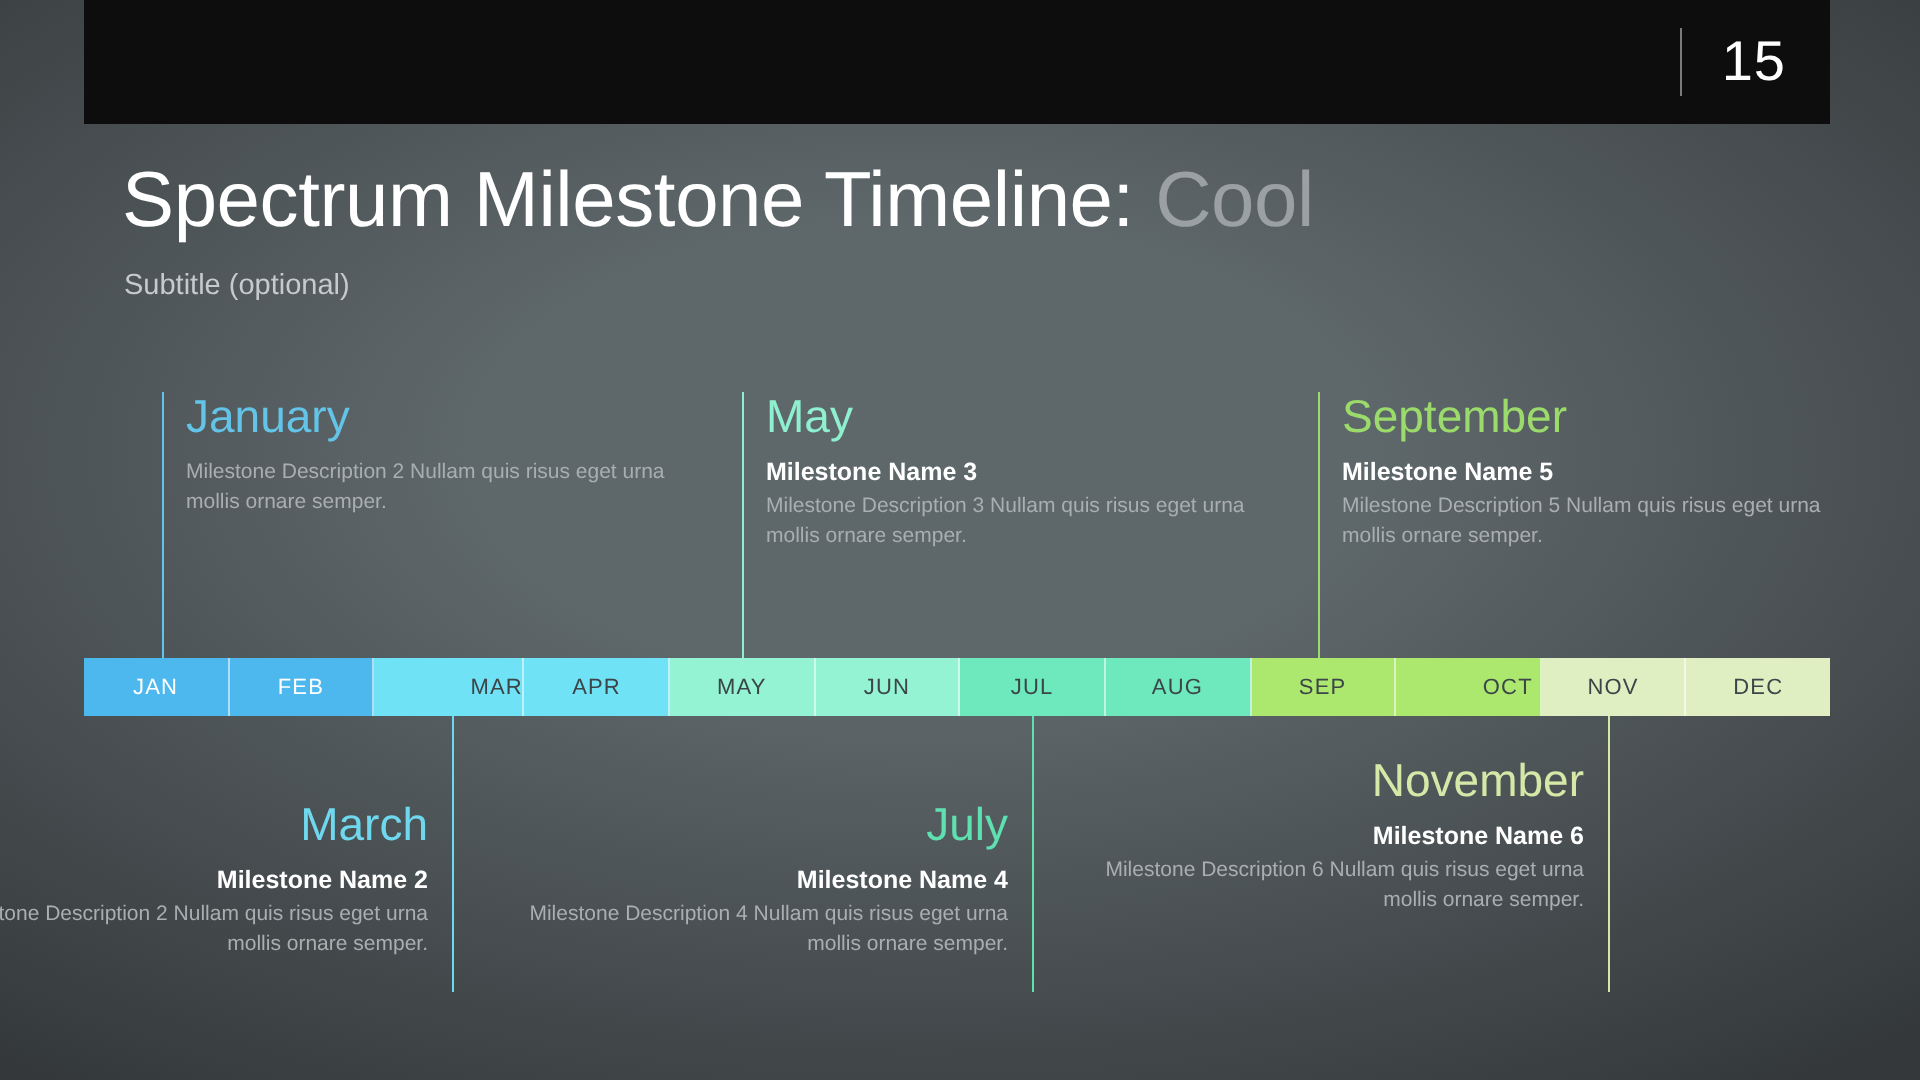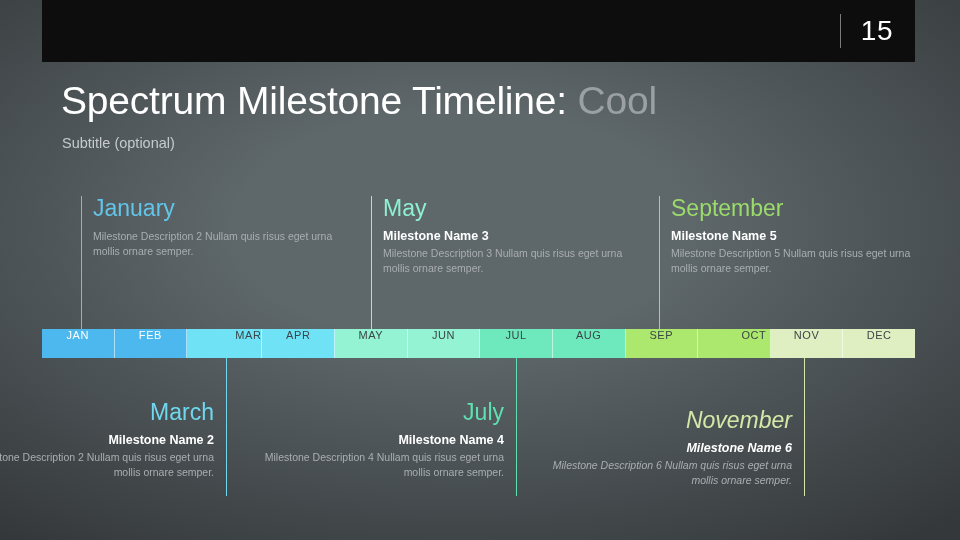--- a/index.html
+++ b/index.html
@@ -38,21 +38,21 @@
   .subtitle{
     position:absolute; left:62px; top:135px;
     font-size:14.5px; color:#c6cace; font-weight:400;
   }
   
   .bar{
     position:absolute; left:42px; top:329px; width:873px; height:29px;
     display:flex;
   }
   .cell{
-    flex:1 1 0; display:flex; justify-content:center;
+    flex:1 1 0; display:flex; align-items:center; justify-content:center;
     font-size:11px; letter-spacing:.6px; font-weight:400;
     border-right:1px solid rgba(255,255,255,.55);
   }
   .cell:last-child{ border-right:none; }
   
   .conn{ position:absolute; width:1px; }
   
   .ms{ position:absolute; width:240px; }
   .ms .month{
     font-size:23px; font-weight:400; line-height:1.12;
@@ -155,20 +155,20 @@
       <div class="ms right" style="left: -26px; top: 400px;">
         <div class="month" style="color:#6fd8ee">March</div>
         <div class="mname">Milestone Name 2</div>
         <div class="mdesc">Milestone Description 2 Nullam quis risus eget urna mollis ornare semper.</div>
       </div>
       <div class="ms right" style="left: 264px; top: 400px;">
         <div class="month" style="color:#5fe0b0">July</div>
         <div class="mname">Milestone Name 4</div>
         <div class="mdesc">Milestone Description 4 Nullam quis risus eget urna mollis ornare semper.</div>
       </div>
-      <div class="ms right" style="left: 552px; top: 408px; font-style: italic;">
+      <div class="ms right" style="left: 552px; top: 378px;">
         <div class="month" style="color:#d5e8a8">November</div>
         <div class="mname">Milestone Name 6</div>
         <div class="mdesc">Milestone Description 6 Nullam quis risus eget urna mollis ornare semper.</div>
       </div>
     </div>
 
 </div>
 
 </body></html>

